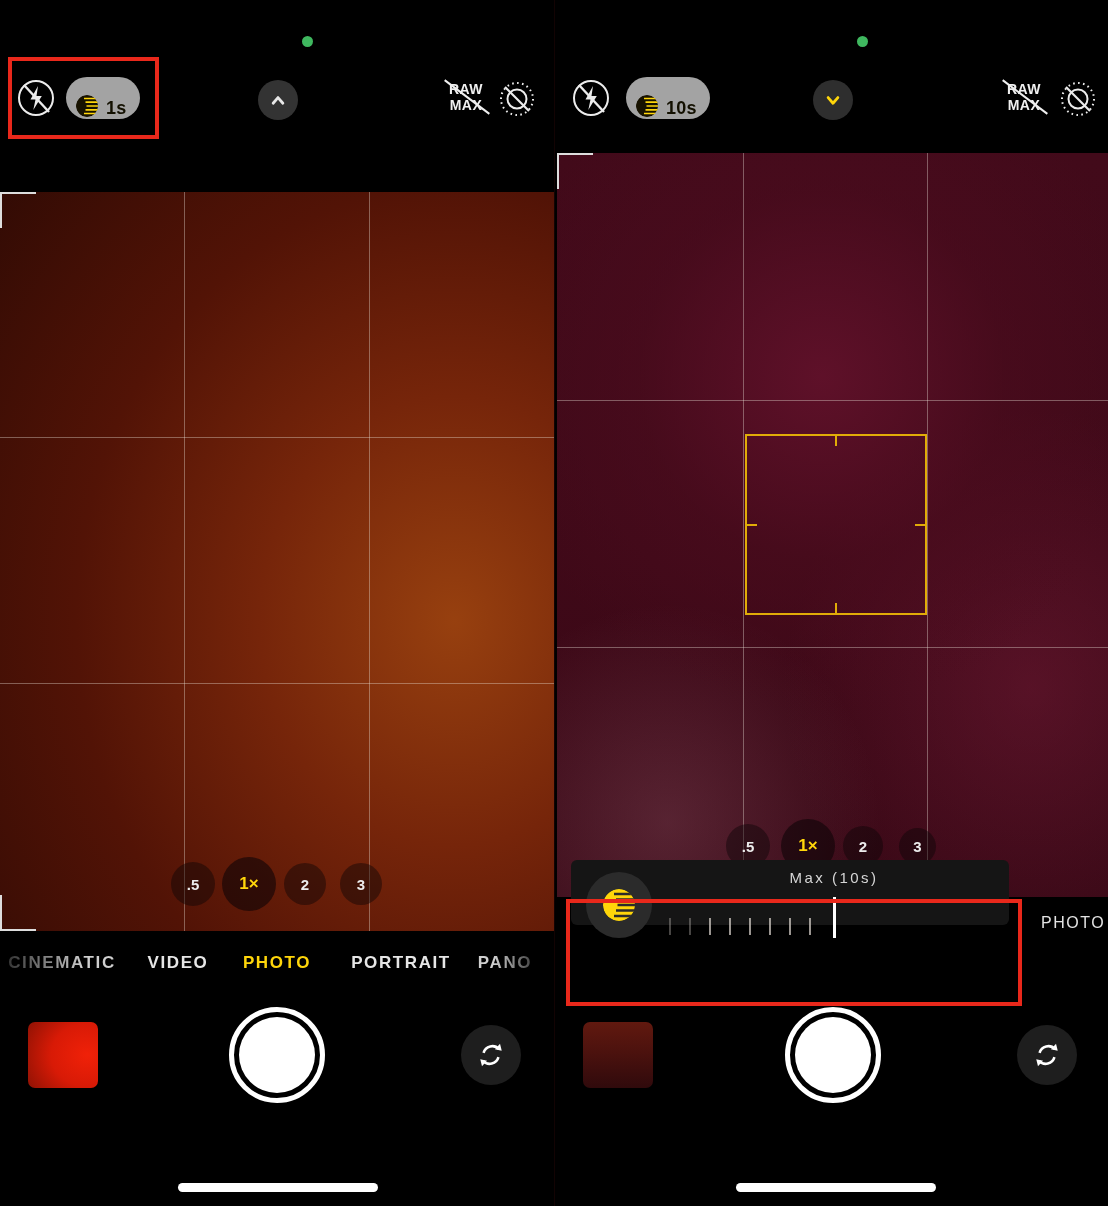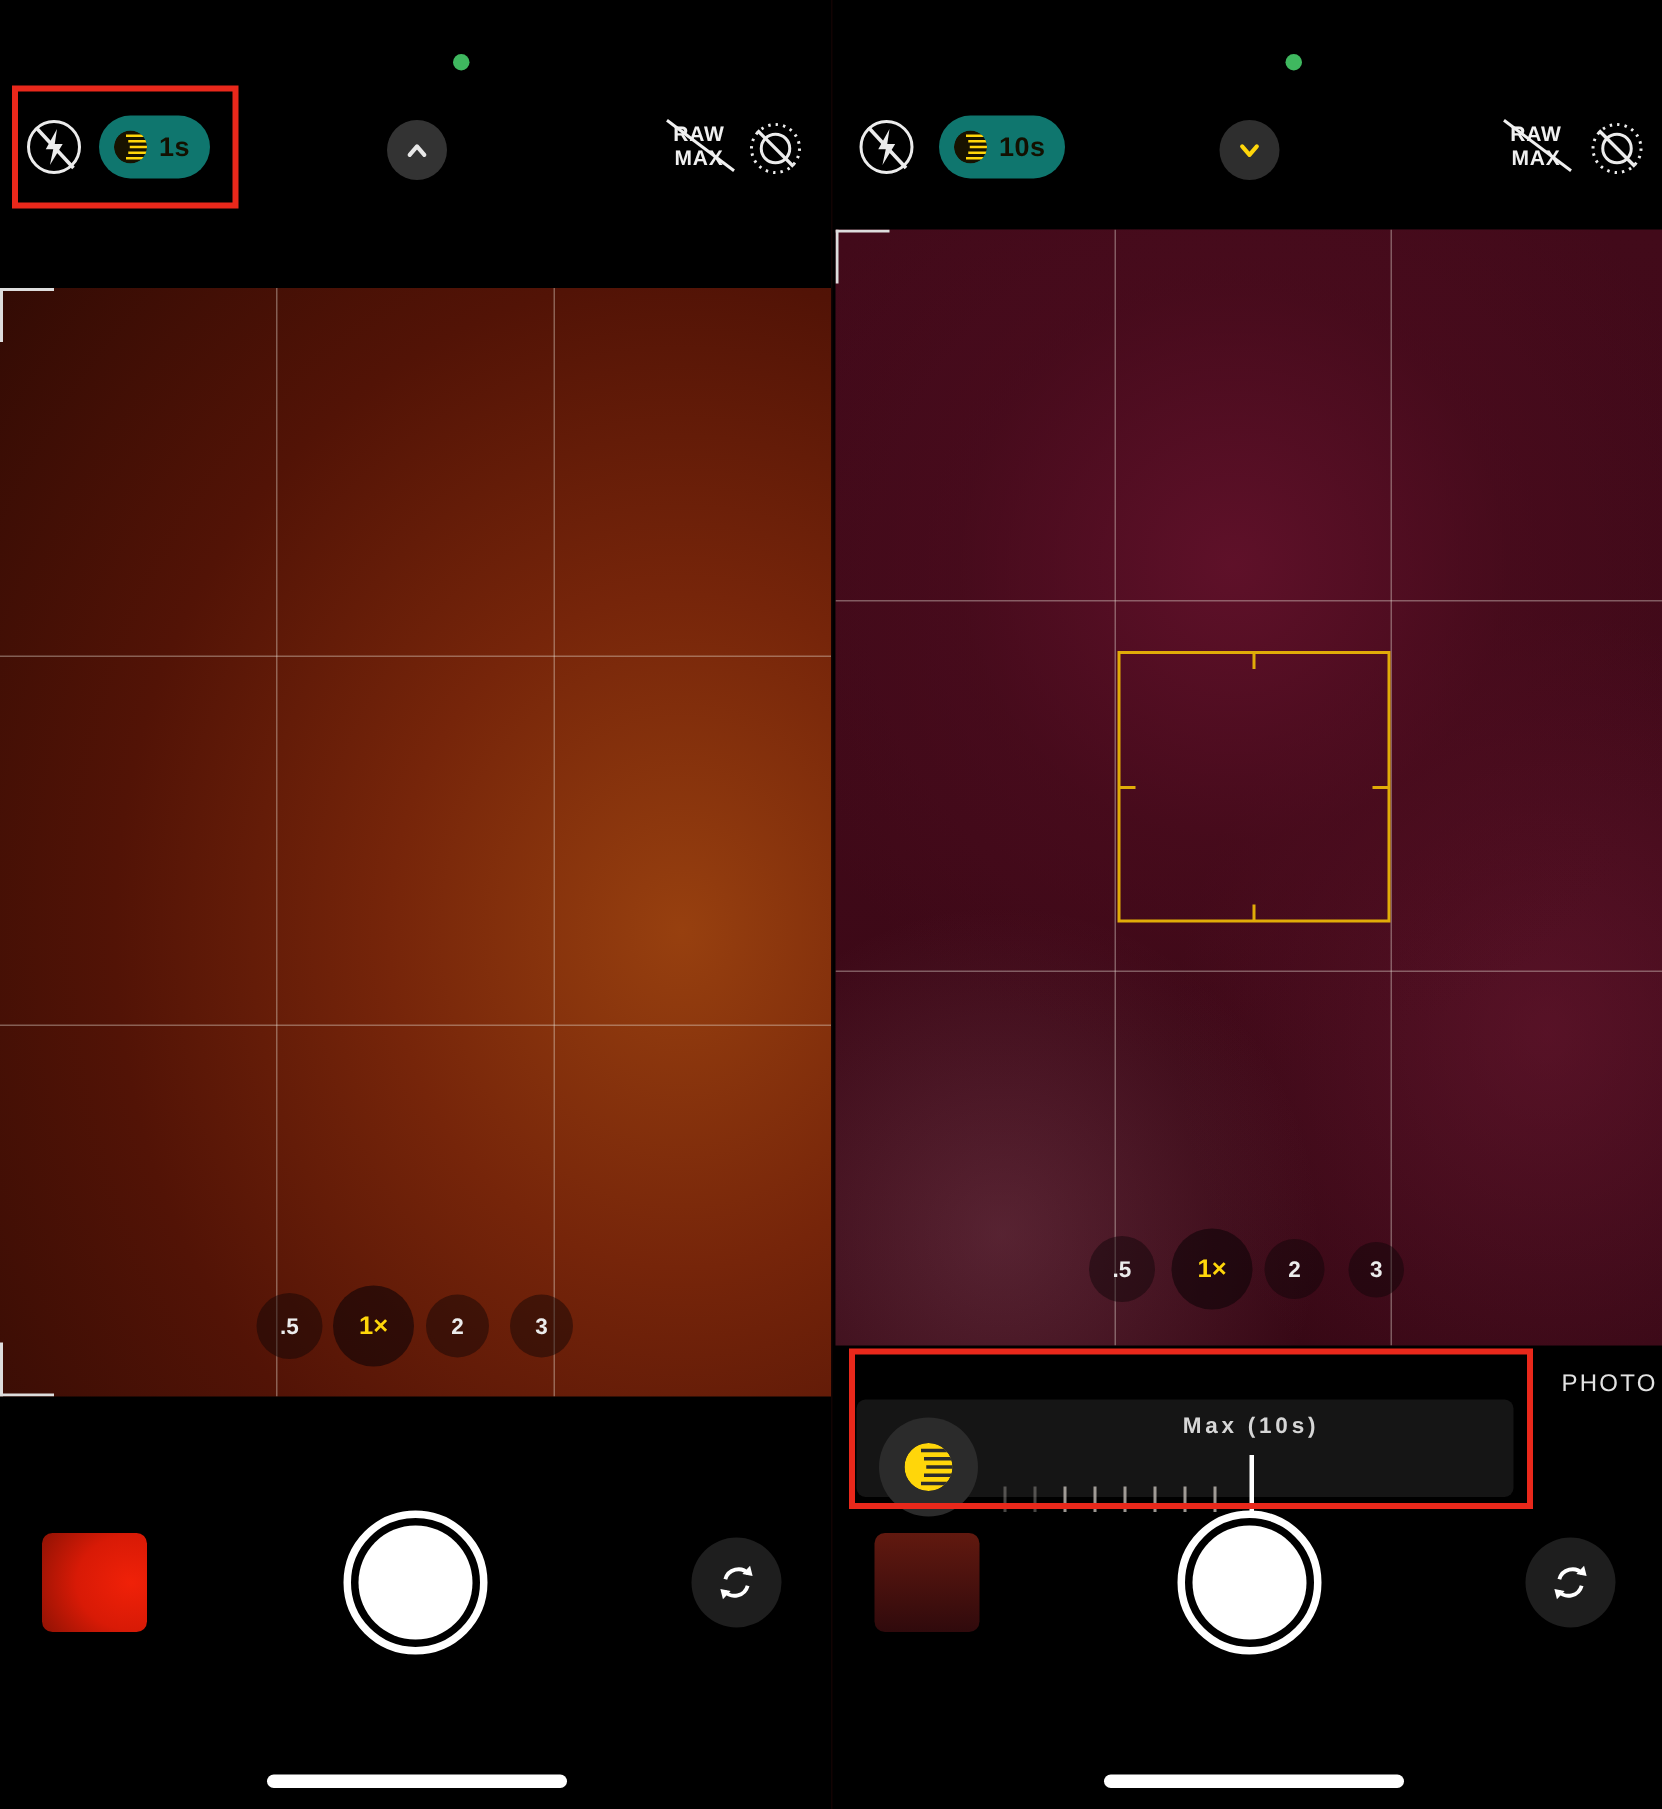--- a/index.html
+++ b/index.html
@@ -7,21 +7,21 @@
   .canvas{position:relative;width:1108px;height:1206px;background:#000;overflow:hidden;}
   .panel{position:absolute;top:0;width:554px;height:1206px;background:#000;}
   #panel-left{left:0;}
   #panel-right{left:554px;border-left:1px solid #120303;}
 
   
   .green-dot{position:absolute;top:36px;left:302px;width:11px;height:11px;border-radius:50%;background:#3FB85F;}
   .icon-btn{position:absolute;width:40px;height:40px;}
   .flash-btn{left:16px;top:78px;}
   .night-pill{position:absolute;left:66px;top:77px;height:42px;padding:0 13px 0 8px;border-radius:21px;
-    background:#0f766e;display:flex;align-items:center;gap:6px;}
+    background:#a3a3a3;display:flex;align-items:flex-end;gap:6px;}
   .night-pill .pill-label{font-size:18px;font-weight:700;color:#131000;letter-spacing:.3px;}
   #panel-right .night-pill{left:71px;}
   .chev-btn{position:absolute;left:258px;top:80px;width:40px;height:40px;border-radius:50%;background:#333;
     display:flex;align-items:center;justify-content:center;}
   #panel-right .chev-btn{background:#2e2e2e;}
   .rawmax{position:absolute;left:441px;top:81px;width:50px;text-align:center;color:#f0f0f0;
     font-size:14px;font-weight:700;line-height:16px;letter-spacing:.5px;}
   #panel-right .rawmax{left:444px;}
   .rawmax .slash{position:absolute;left:-2px;top:15px;width:56px;height:2px;background:#f0f0f0;
     transform:rotate(37deg);}
@@ -62,21 +62,21 @@
   .modes{position:absolute;top:953px;left:0;width:554px;height:32px;}
   .mode{position:absolute;top:0;transform:translateX(-50%);font-size:17px;font-weight:700;
     letter-spacing:1.6px;color:#e6e6e6;white-space:nowrap;}
   .mode.active{color:#FFD60A;}
   .mode.fade-l{background:linear-gradient(90deg,#353535 0%,#cfcfcf 70%);
     -webkit-background-clip:text;background-clip:text;color:transparent;}
   .mode.fade-r{background:linear-gradient(90deg,#cfcfcf 30%,#454545 100%);
     -webkit-background-clip:text;background-clip:text;color:transparent;}
 
   
-  .night-slider{position:absolute;left:16px;top:933px;width:438px;height:65px;border-radius:6px;background:#151515;font-weight:bold;}
+  .night-slider{position:absolute;left:16px;top:860px;width:438px;height:65px;border-radius:6px;background:#151515;}
   .slider-moon{position:absolute;left:15px;top:12px;width:66px;height:66px;border-radius:50%;background:#2b2b2b;
     display:flex;align-items:center;justify-content:center;}
   .slider-value{position:absolute;left:263px;top:9px;transform:translateX(-50%);color:#d6d6d6;
     font-size:15px;letter-spacing:2.5px;white-space:nowrap;}
   .tick{position:absolute;top:58px;width:2px;height:17px;background:#cfc8c2;opacity:.75;}
   .tick.dim{opacity:.35;}
   .slider-cursor{position:absolute;left:262px;top:37px;width:3px;height:41px;background:#fff;}
   .night-label{position:absolute;left:486px;top:914px;color:#e3e3e3;font-size:16px;font-weight:400;
     letter-spacing:1.5px;}
 
@@ -173,20 +173,27 @@
         <span>1×</span>
       </div>
       <div class="zoom-btn" style="left:284px;top:671px;width:42px;height:42px">
         <span>2</span>
       </div>
       <div class="zoom-btn" style="left:340px;top:671px;width:42px;height:42px">
         <span>3</span>
       </div>
     </div>
 
+    <div class="modes">
+      <span class="mode fade-l" style="left:62px">CINEMATIC</span>
+      <span class="mode" style="left:178px">VIDEO</span>
+      <span class="mode active" style="left:277px">PHOTO</span>
+      <span class="mode" style="left:401px">PORTRAIT</span>
+      <span class="mode fade-r" style="left:505px">PANO</span>
+    </div>
 
     <div class="thumb"></div>
     <div class="shutter">
       <div class="shutter-inner"></div>
     </div>
     <div class="flip-btn">
       <svg width="34" height="34" viewBox="0 0 32 32">
         <path d="M9 14 A 8.5 8.5 0 0 1 23.5 10.5" fill="none" stroke="#fff" stroke-width="2.4"></path>
         <path d="M23 18 A 8.5 8.5 0 0 1 8.5 21.5" fill="none" stroke="#fff" stroke-width="2.4"></path>
         <path d="M24.5 5.5 l1.6 6.4 -6.4 -1.3 z" fill="#fff"></path>

